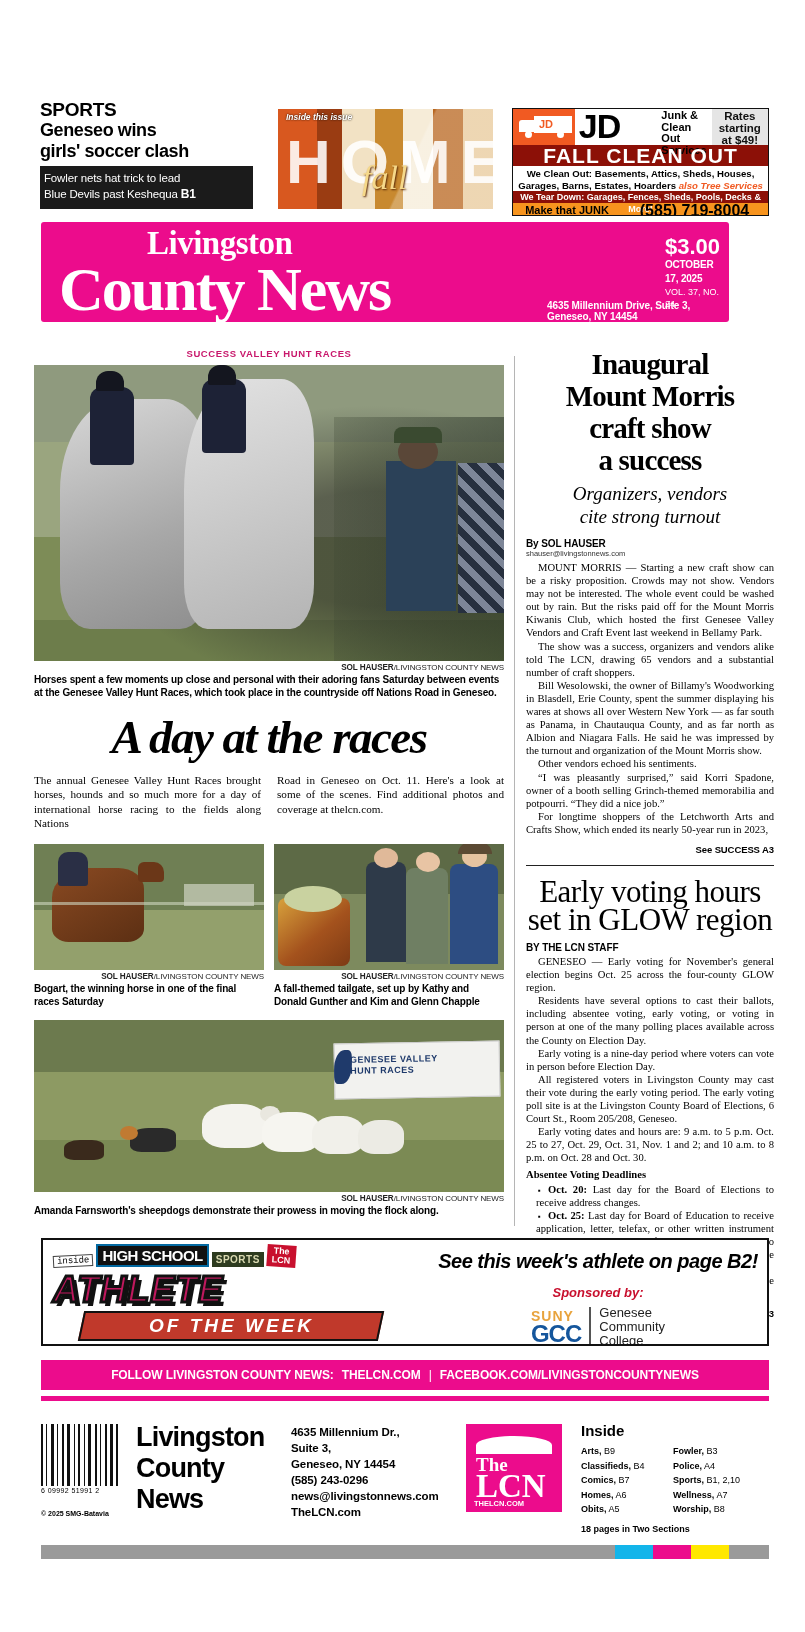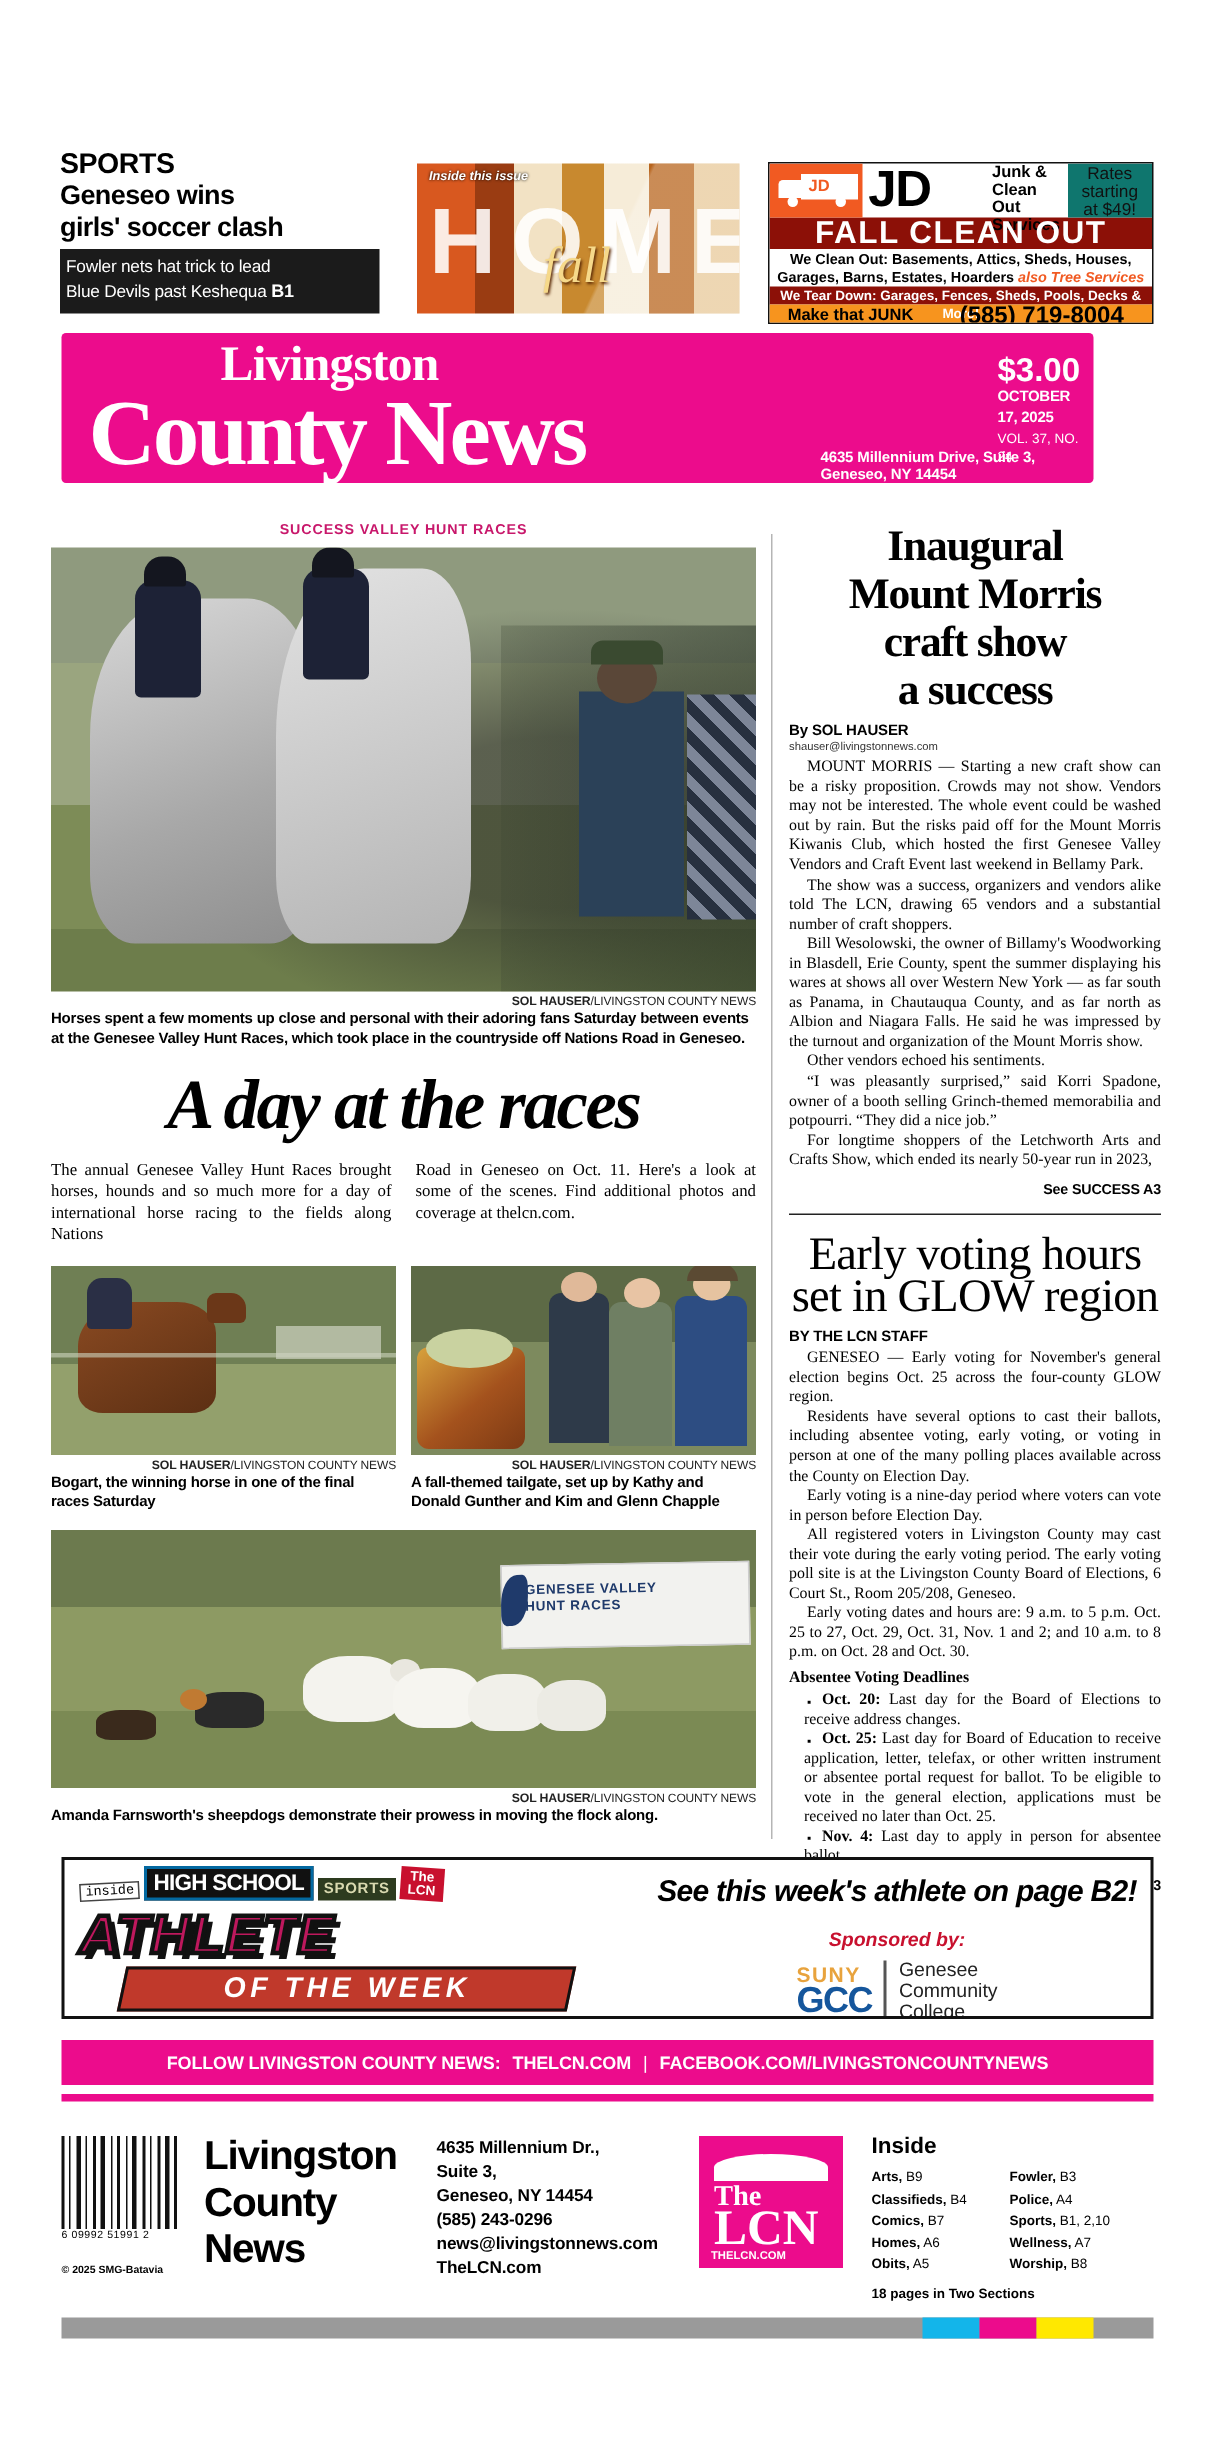--- a/index.html
+++ b/index.html
@@ -38,21 +38,21 @@
   .jd-row1 { display:flex; height:36px; }
   .jd-truckbox { width:68px; background:#f15a22; position:relative; }
   .jd-truck { position:absolute; left:6px; top:7px; width:54px; height:22px; }
   .jd-truck .cab { position:absolute; left:0; top:4px; width:16px; height:12px; background:#fff; border-radius:3px 0 0 0; }
   .jd-truck .box { position:absolute; left:15px; top:0; width:38px; height:17px; background:#fff; }
   .jd-truck .w1,.jd-truck .w2 { position:absolute; bottom:0; width:7px; height:7px; background:#fff; border-radius:50%; }
   .jd-truck .w1 { left:6px; } .jd-truck .w2 { left:38px; }
   .jd-truck .jd { position:absolute; left:20px; top:2px; font-size:11px; font-weight:bold; color:#f15a22; }
   .jd-big { font-size:34px; font-weight:bold; line-height:34px; padding-left:4px; letter-spacing:-1px; }
   .jd-svc { font-size:11px; font-weight:bold; line-height:11.5px; padding:1px 5px 0 5px; flex:1;margin-left:36px; }
-  .jd-rates { width:62px; background:#0f766e; color:#111; font-weight:normal; font-size:11.5px; line-height:12px; text-align:center; padding-top:1px; }
+  .jd-rates { width:62px; background:#e5e5e5; color:#111; font-weight:bold; font-size:11.5px; line-height:12px; text-align:center; padding-top:1px; }
   .jd-fall { background:#8c1007; color:#fff; text-align:center; font-size:21px; font-weight:bold; letter-spacing:1px; line-height:21px; height:21px; }
   .jd-clean { font-size:9.6px; line-height:11.6px; text-align:center; padding:2px 3px 0; font-weight:bold; }
   .jd-clean .it { color:#f15a22; font-style:italic; }
   .jd-tear { background:#8c1007; color:#fff; font-size:9px; font-weight:bold; text-align:center; line-height:12px; height:12px; }
   .jd-bot { display:flex; background:#f7941e; height:26px; }
   .jd-junk { width:108px; text-align:center; font-size:11px; font-weight:bold; line-height:12px; padding-top:1px; }
   .jd-phone { flex:1; text-align:center; }
   .jd-phone .num { font-size:16px; font-weight:bold; line-height:16px; }
 
   
@@ -341,20 +341,24 @@
     </div>
 
     <div class="col-right">
       <div>
         <div class="rhed">
           <div>Inaugural</div>
           <div>Mount Morris</div>
           <div>craft show</div>
           <div>a success</div>
         </div>
+        <div class="rdeck">
+          <div>Organizers, vendors</div>
+          <div>cite strong turnout</div>
+        </div>
         <div class="byline">By SOL HAUSER</div>
         <div class="byemail">shauser@livingstonnews.com</div>
         <div class="body">
           <p>MOUNT MORRIS — Starting a new craft show can be a risky proposition. Crowds may not show. Vendors may not be interested. The whole event could be washed out by rain. But the risks paid off for the Mount Morris Kiwanis Club, which hosted the first Genesee Valley Vendors and Craft Event last weekend in Bellamy Park.</p>
           <p>The show was a success, organizers and vendors alike told The LCN, drawing 65 vendors and a substantial number of craft shoppers.</p>
           <p>Bill Wesolowski, the owner of Billamy's Woodworking in Blasdell, Erie County, spent the summer displaying his wares at shows all over Western New York — as far south as Panama, in Chautauqua County, and as far north as Albion and Niagara Falls. He said he was impressed by the turnout and organization of the Mount Morris show.</p>
           <p>Other vendors echoed his sentiments.</p>
           <p>“I was pleasantly surprised,” said Korri Spadone, owner of a booth selling Grinch-themed memorabilia and potpourri. “They did a nice job.”</p>
           <p>For longtime shoppers of the Letchworth Arts and Crafts Show, which ended its nearly 50-year run in 2023,</p>
         </div>

